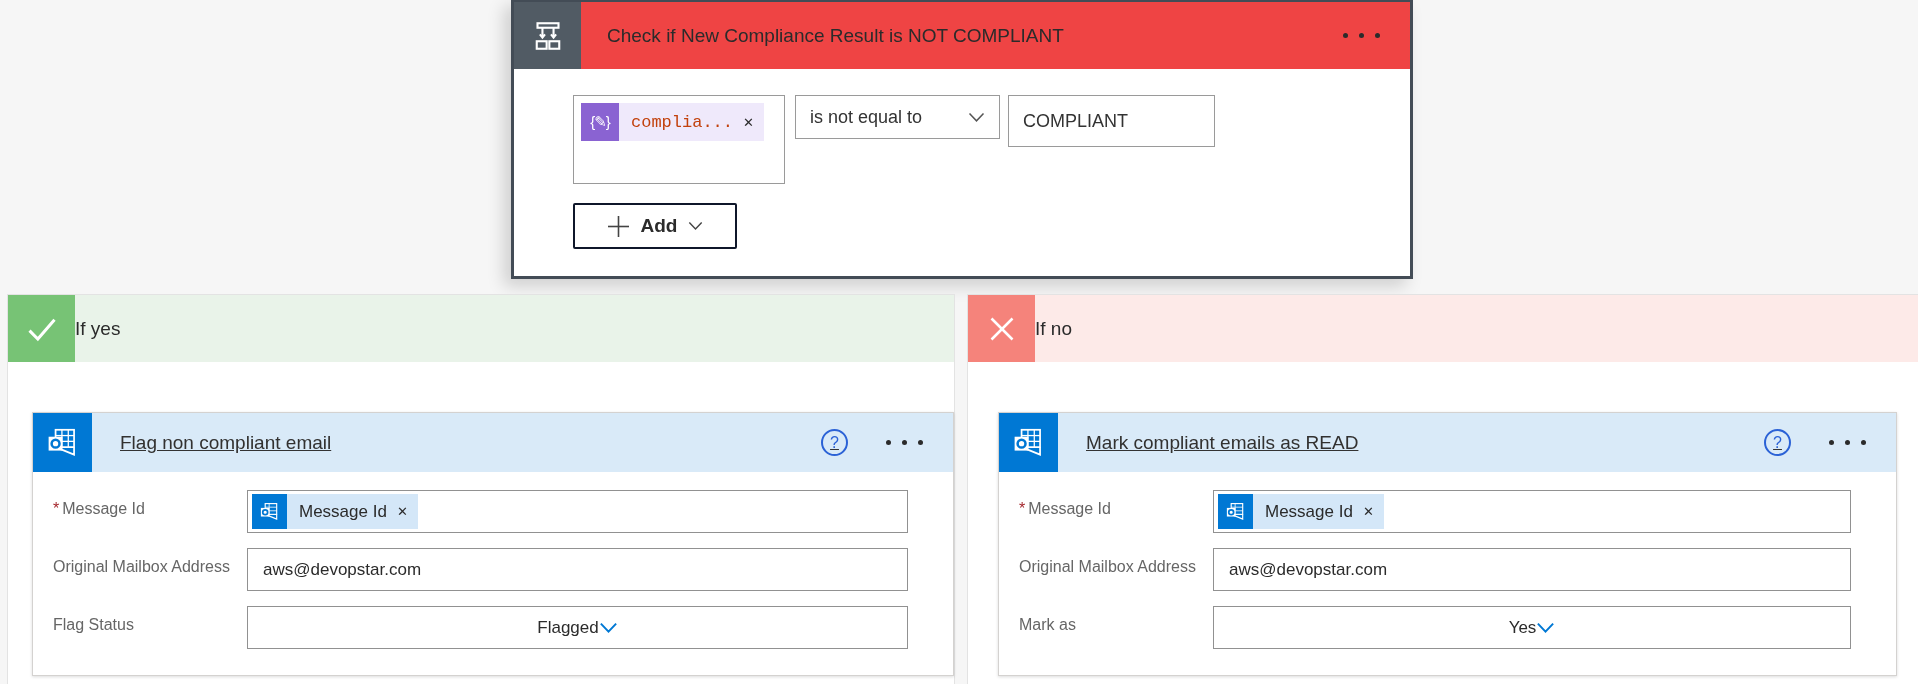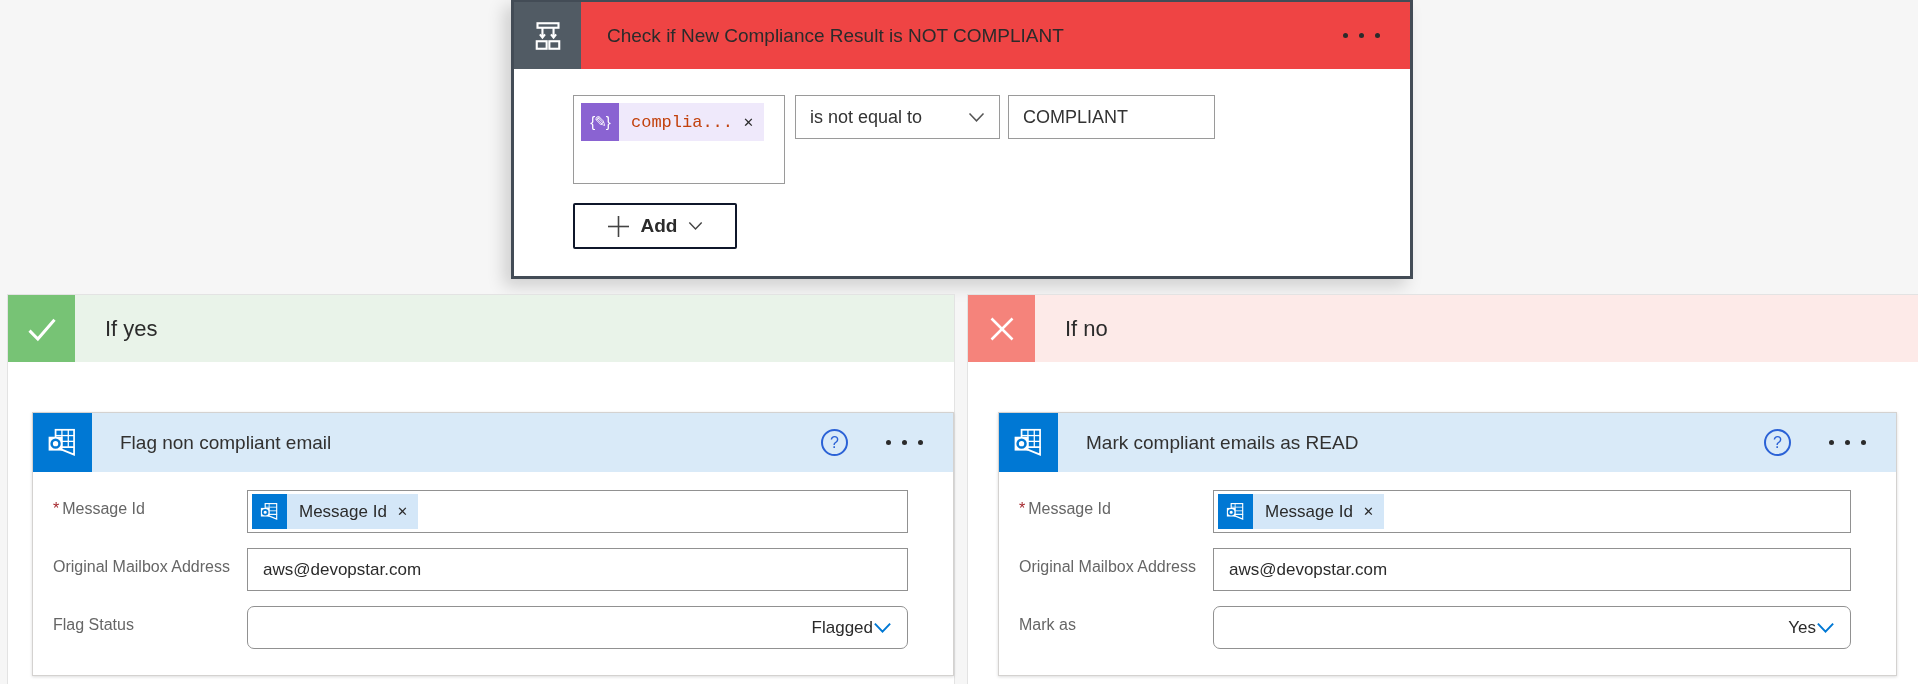--- a/index.html
+++ b/index.html
@@ -22,54 +22,54 @@
   .dots { display: flex; gap: 11px; margin-right: 30px; cursor: pointer; }
   .dot { width: 5px; height: 5px; border-radius: 50%; background: #2b2b2b; }
   .cond-body { padding: 26px 20px 27px 59px; background: #fff; }
   .cond-row { display: flex; align-items: flex-start; }
   .operand-box { width: 212px; height: 89px; border: 1px solid #9a9a9a; background: #fff; padding: 7px; }
   .token { display: inline-flex; align-items: center; height: 38px; background: #efe9fb; max-width: 100%; }
   .token-icon { width: 38px; height: 38px; flex: none; background: #8a63d2; color: #fff; display: flex; align-items: center; justify-content: center; font-size: 15px; letter-spacing: -1px; }
   .token-text { padding: 0 6px 0 12px; font-size: 17px; color: #c2410c; white-space: nowrap; font-family: Liberation Mono, monospace; }
   .token-x { margin: 0 10px 0 4px; font-size: 13px; color: #2b2b2b; cursor: pointer; }
   .operator-box { width: 205px; height: 44px; border: 1px solid #9a9a9a; margin-left: 10px; padding: 3px 14px; display: flex; align-items: center; justify-content: space-between; font-size: 18px; background: #fff; cursor: pointer; }
-  .value-box { width: 207px; height: 44px; border: 1px solid #9a9a9a; margin-left: 8px; padding: 0 14px; display: flex; align-items: center; font-size: 18px; background: #fff; }
+  .value-box { width: 207px; height: 52px; border: 1px solid #9a9a9a; margin-left: 8px; padding: 0 14px; display: flex; align-items: center; font-size: 18px; background: #fff; }
   .add-btn { margin-top: 19px; width: 164px; height: 46px; border: 2px solid #0f172a; border-radius: 2px; background: #fff; display: flex; align-items: center; justify-content: center; gap: 11px; cursor: pointer; }
   .add-label { font-size: 19px; font-weight: bold; color: #2b2b2b; }
 
   
   .branch { position: absolute; top: 294px; height: 396px; background: #fff; border: 1px solid #e3e3e3; }
   .branch-yes { left: 7px; width: 948px; }
   .branch-no  { left: 967px; width: 960px; }
   .branch-bar { height: 67px; display: flex; align-items: center; cursor: pointer; }
   .branch-yes .branch-bar { background: #e9f3e9; }
   .branch-no  .branch-bar { background: #fdeae8; }
   .branch-icon { width: 67px; height: 67px; flex: none; display: flex; align-items: center; justify-content: center; }
   .branch-yes .branch-icon { background: #77c375; }
   .branch-no  .branch-icon { background: #f5837b; }
-  .branch-label { margin-left: 30px; font-size: 22px; color: #2b2b2b; }
+  .branch-label { font-size: 19px; color: #2b2b2b; }
   .branch-body { padding-top: 50px; }
   .branch-yes .branch-body { padding-left: 24px; padding-right: 0; }
   .branch-no  .branch-body { padding-left: 30px; padding-right: 29px; }
 
   
   .action-card { background: #fff; border: 1px solid #d4d2d0; box-shadow: 0 1px 3px rgba(0,0,0,.14); }
-  .card-header { height: 59px; background: #d9eaf8; display: flex; align-items: center; cursor: pointer; }
+  .card-header { height: 59px; background: #d9eaf8; display: flex; align-items: center; cursor: pointer; text-decoration: underline; }
   .card-icon { width: 59px; height: 59px; flex: none; background: #0078d4; display: flex; align-items: center; justify-content: center; }
   .card-title { flex: 1; margin-left: 28px; font-size: 19px; color: #323130; }
   .help-icon { width: 27px; height: 27px; flex: none; border: 2px solid #2b62d6; border-radius: 50%; color: #2b62d6; font-size: 16px; display: flex; align-items: center; justify-content: center; margin-right: 38px; cursor: pointer; }
   .card-body { padding: 18px 45px 26px 20px; background: #fff; }
   .frow { display: flex; margin-top: 15px; }
   .frow:first-child { margin-top: 0; }
   .flabel { width: 194px; flex: none; padding: 9px 14px 0 0; font-size: 16px; color: #666; line-height: 1.25; }
   .req { color: #a4262c; margin-right: 3px; }
   .fcontrol { flex: 1; height: 43px; border: 1px solid #919191; background: #fff; display: flex; align-items: center; font-size: 17px; color: #2b2b2b; }
   .fcontrol.text-input { padding: 0 15px; cursor: text; }
   .fcontrol.pill-holder { padding: 0 4px; cursor: text; }
-  .fcontrol.dropdown { padding: 12px 15px; justify-content: flex-end; cursor: pointer; border-radius: 7px; }
+  .fcontrol.dropdown { padding: 12px 15px; justify-content: center; cursor: pointer; }
   .mini-token { display: inline-flex; align-items: center; height: 35px; background: #d4e7f8; }
   .mini-icon { width: 35px; height: 35px; flex: none; background: #0078d4; display: flex; align-items: center; justify-content: center; }
   .mini-text { padding: 0 6px 0 12px; font-size: 17px; }
   .mini-x { margin: 0 10px 0 4px; font-size: 13px; cursor: pointer; }
 
   svg { display: block; }
 </style>
 </head>
 <body>
 

